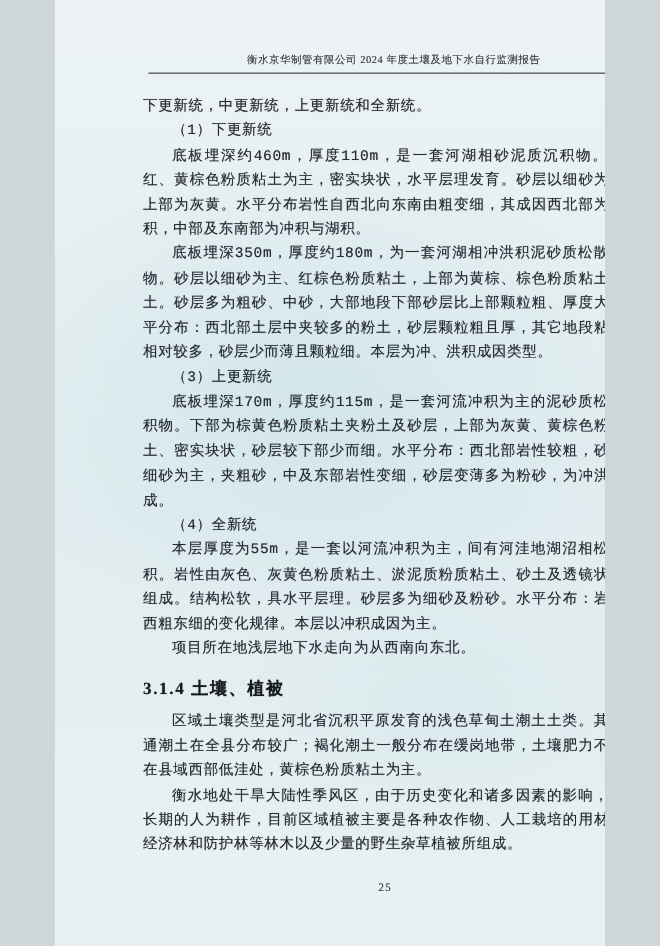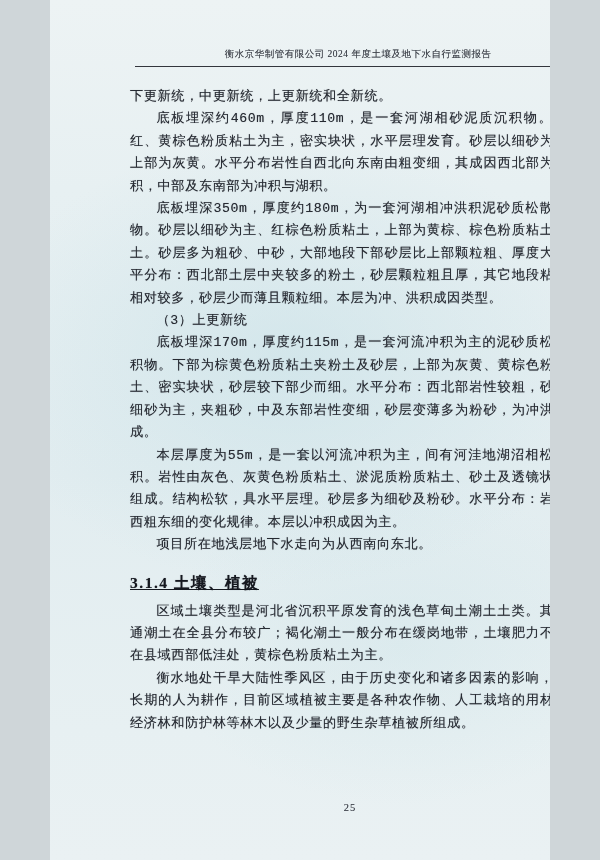--- a/index.html
+++ b/index.html
@@ -60,21 +60,20 @@
   }
   .section-heading {
     margin: 15px 0 7px 0;
     font-size: 15.5px;
     font-weight: bold;
     line-height: 22px;
     color: #15181f;
     letter-spacing: 1.5px;
     text-align: left;
     text-shadow: 0 0 0.8px rgba(21,24,31,0.6);
-    text-decoration: underline;
   }
   .doc-footer {
     position: absolute;
     top: 797px;
     left: 0;
     width: 600px;
     text-align: center;
   }
   .page-number {
     font-size: 10.5px;
@@ -89,27 +88,29 @@
 <div class="page">
 
   <header class="doc-header">
     <div class="doc-header-title">衡水京华制管有限公司 2024 年度土壤及地下水自行监测报告</div>
     <div class="doc-header-rule"></div>
   </header>
 
   <main class="doc-body">
     <p class="para">下更新统，中更新统，上更新统和全新统。</p>
 
+    <p class="para indent">（1）下更新统</p>
     <p class="para indent">底板埋深约460m，厚度110m，是一套河湖相砂泥质沉积物。以棕红、黄棕色粉质粘土为主，密实块状，水平层理发育。砂层以细砂为主，上部为灰黄。水平分布岩性自西北向东南由粗变细，其成因西北部为冲洪积，中部及东南部为冲积与湖积。</p>
 
     <p class="para indent">底板埋深350m，厚度约180m，为一套河湖相冲洪积泥砂质松散沉积物。砂层以细砂为主、红棕色粉质粘土，上部为黄棕、棕色粉质粘土夹粉土。砂层多为粗砂、中砂，大部地段下部砂层比上部颗粒粗、厚度大。水平分布：西北部土层中夹较多的粉土，砂层颗粒粗且厚，其它地段粘性土相对较多，砂层少而薄且颗粒细。本层为冲、洪积成因类型。</p>
 
     <p class="para indent">（3）上更新统</p>
     <p class="para indent">底板埋深170m，厚度约115m，是一套河流冲积为主的泥砂质松散沉积物。下部为棕黄色粉质粘土夹粉土及砂层，上部为灰黄、黄棕色粉质粘土、密实块状，砂层较下部少而细。水平分布：西北部岩性较粗，砂层以细砂为主，夹粗砂，中及东部岩性变细，砂层变薄多为粉砂，为冲洪积形成。</p>
 
+    <p class="para indent">（4）全新统</p>
     <p class="para indent">本层厚度为55m，是一套以河流冲积为主，间有河洼地湖沼相松散沉积。岩性由灰色、灰黄色粉质粘土、淤泥质粉质粘土、砂土及透镜状砂层组成。结构松软，具水平层理。砂层多为细砂及粉砂。水平分布：岩性有西粗东细的变化规律。本层以冲积成因为主。</p>
 
     <p class="para indent">项目所在地浅层地下水走向为从西南向东北。</p>
 
     <h2 class="section-heading">3.1.4  土壤、植被</h2>
 
     <p class="para indent">区域土壤类型是河北省沉积平原发育的浅色草甸土潮土土类。其中普通潮土在全县分布较广；褐化潮土一般分布在缓岗地带，土壤肥力不高，在县域西部低洼处，黄棕色粉质粘土为主。</p>
     <p class="para indent">衡水地处干旱大陆性季风区，由于历史变化和诸多因素的影响，加之长期的人为耕作，目前区域植被主要是各种农作物、人工栽培的用材林、经济林和防护林等林木以及少量的野生杂草植被所组成。</p>
   </main>
 

